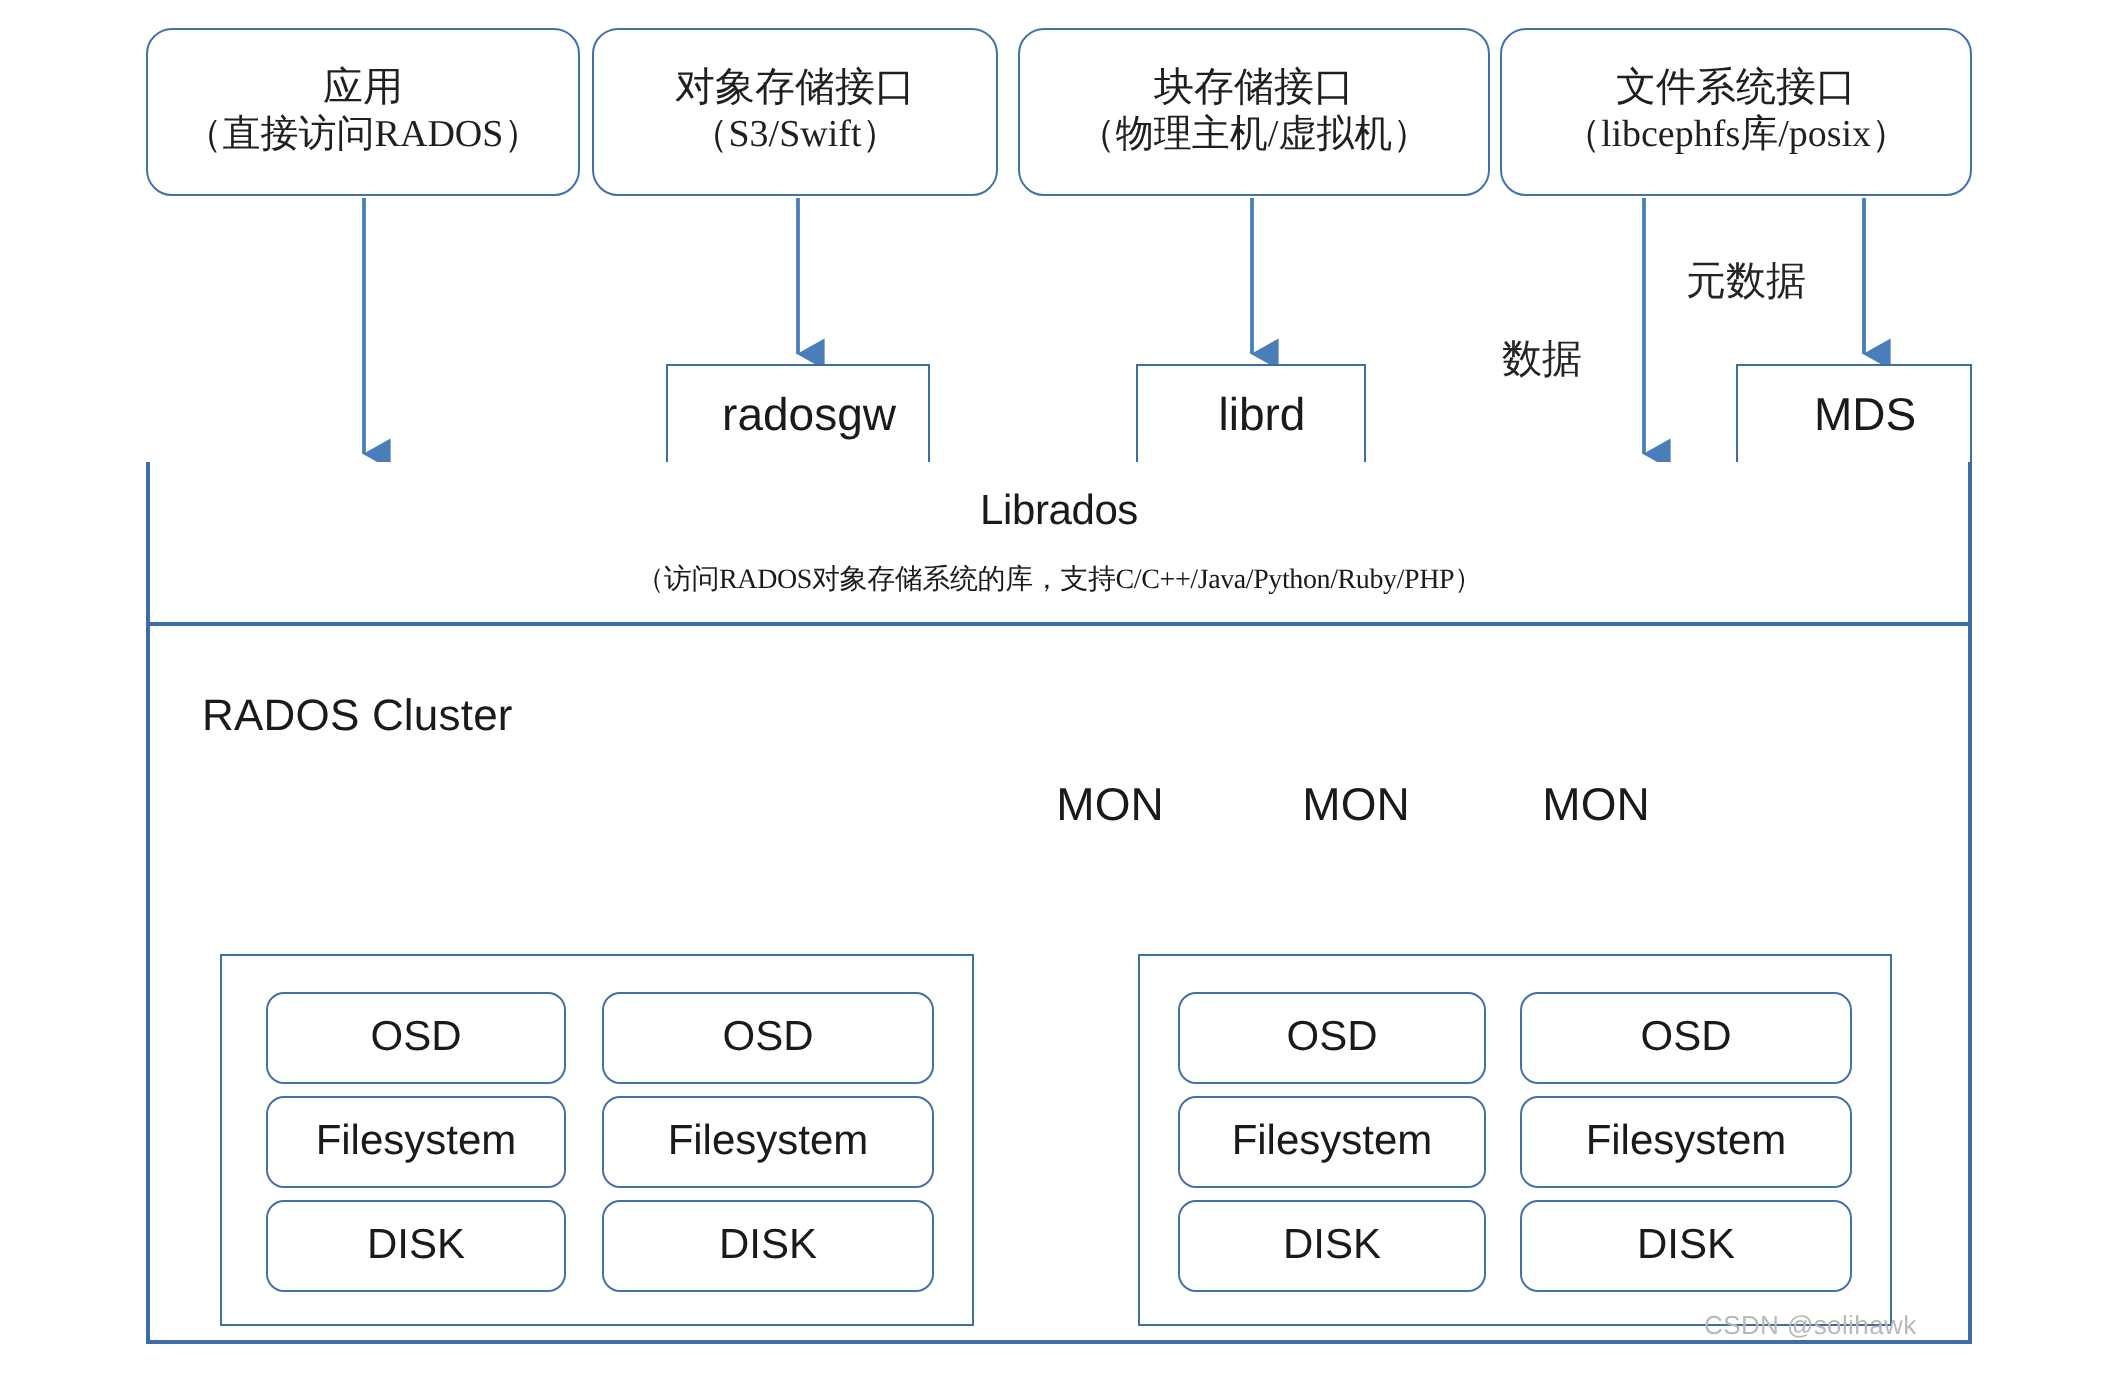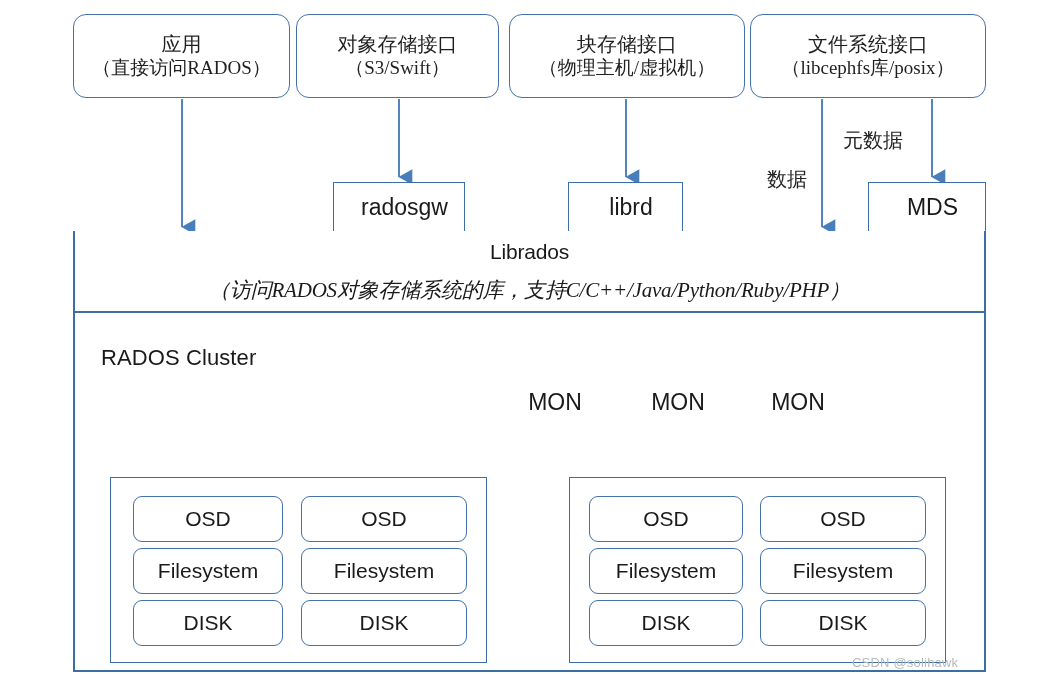--- a/index.html
+++ b/index.html
@@ -66,25 +66,24 @@
     align-items: center;
     justify-content: center;
     line-height: 1.3;
   }
   .band-librados .l1 {
     font-size: 21px;
     font-family: "Liberation Sans", sans-serif;
     letter-spacing: -0.2px;
   }
   .band-librados .l2 {
-    font-size: 21px;
+    font-size: 14px;
     font-family: "Liberation Serif", serif;
     white-space: nowrap;
     letter-spacing: -0.2px;
-    font-style: italic;
   }
 
   .cluster-label {
     font-size: 22px;
     color: #1a1a1a;
     letter-spacing: 0.1px;
   }
 
   
   .mon-text {
@@ -181,21 +180,21 @@
     <line x1="932" y1="99" x2="932" y2="177" stroke="#4a7ebb" stroke-width="1.9" marker-end="url(#ah)"></line>
 
     <path d="M435,400 C510,341 840,341 915,400 C840,459 510,459 435,400 Z" fill="none" stroke="#4472a8" stroke-width="1.5"></path>
 
     <ellipse cx="555" cy="399" rx="57" ry="41" fill="none" stroke="#4472a8" stroke-width="1.5"></ellipse>
     <ellipse cx="678" cy="399" rx="57" ry="41" fill="none" stroke="#4472a8" stroke-width="1.5"></ellipse>
     <ellipse cx="798" cy="399" rx="57" ry="41" fill="none" stroke="#4472a8" stroke-width="1.5"></ellipse>
   </svg>
 
   <div class="edge-label" style="left:843px; top:127px;">元数据</div>
-  <div class="edge-label" style="left:751px; top:166px;margin-left:16px;">数据</div>
+  <div class="edge-label" style="left:751px; top:166px;">数据</div>
 
   <div class="abs gw-box" style="left:333px; top:182px; width:132px; height:50px;">
     <span>radosgw</span>
   </div>
   <div class="abs gw-box" style="left:568px; top:182px; width:115px; height:50px;">
     <span>librd</span>
   </div>
   <div class="abs gw-box" style="left:868px; top:182px; width:118px; height:50px;">
     <span>MDS</span>
   </div>

